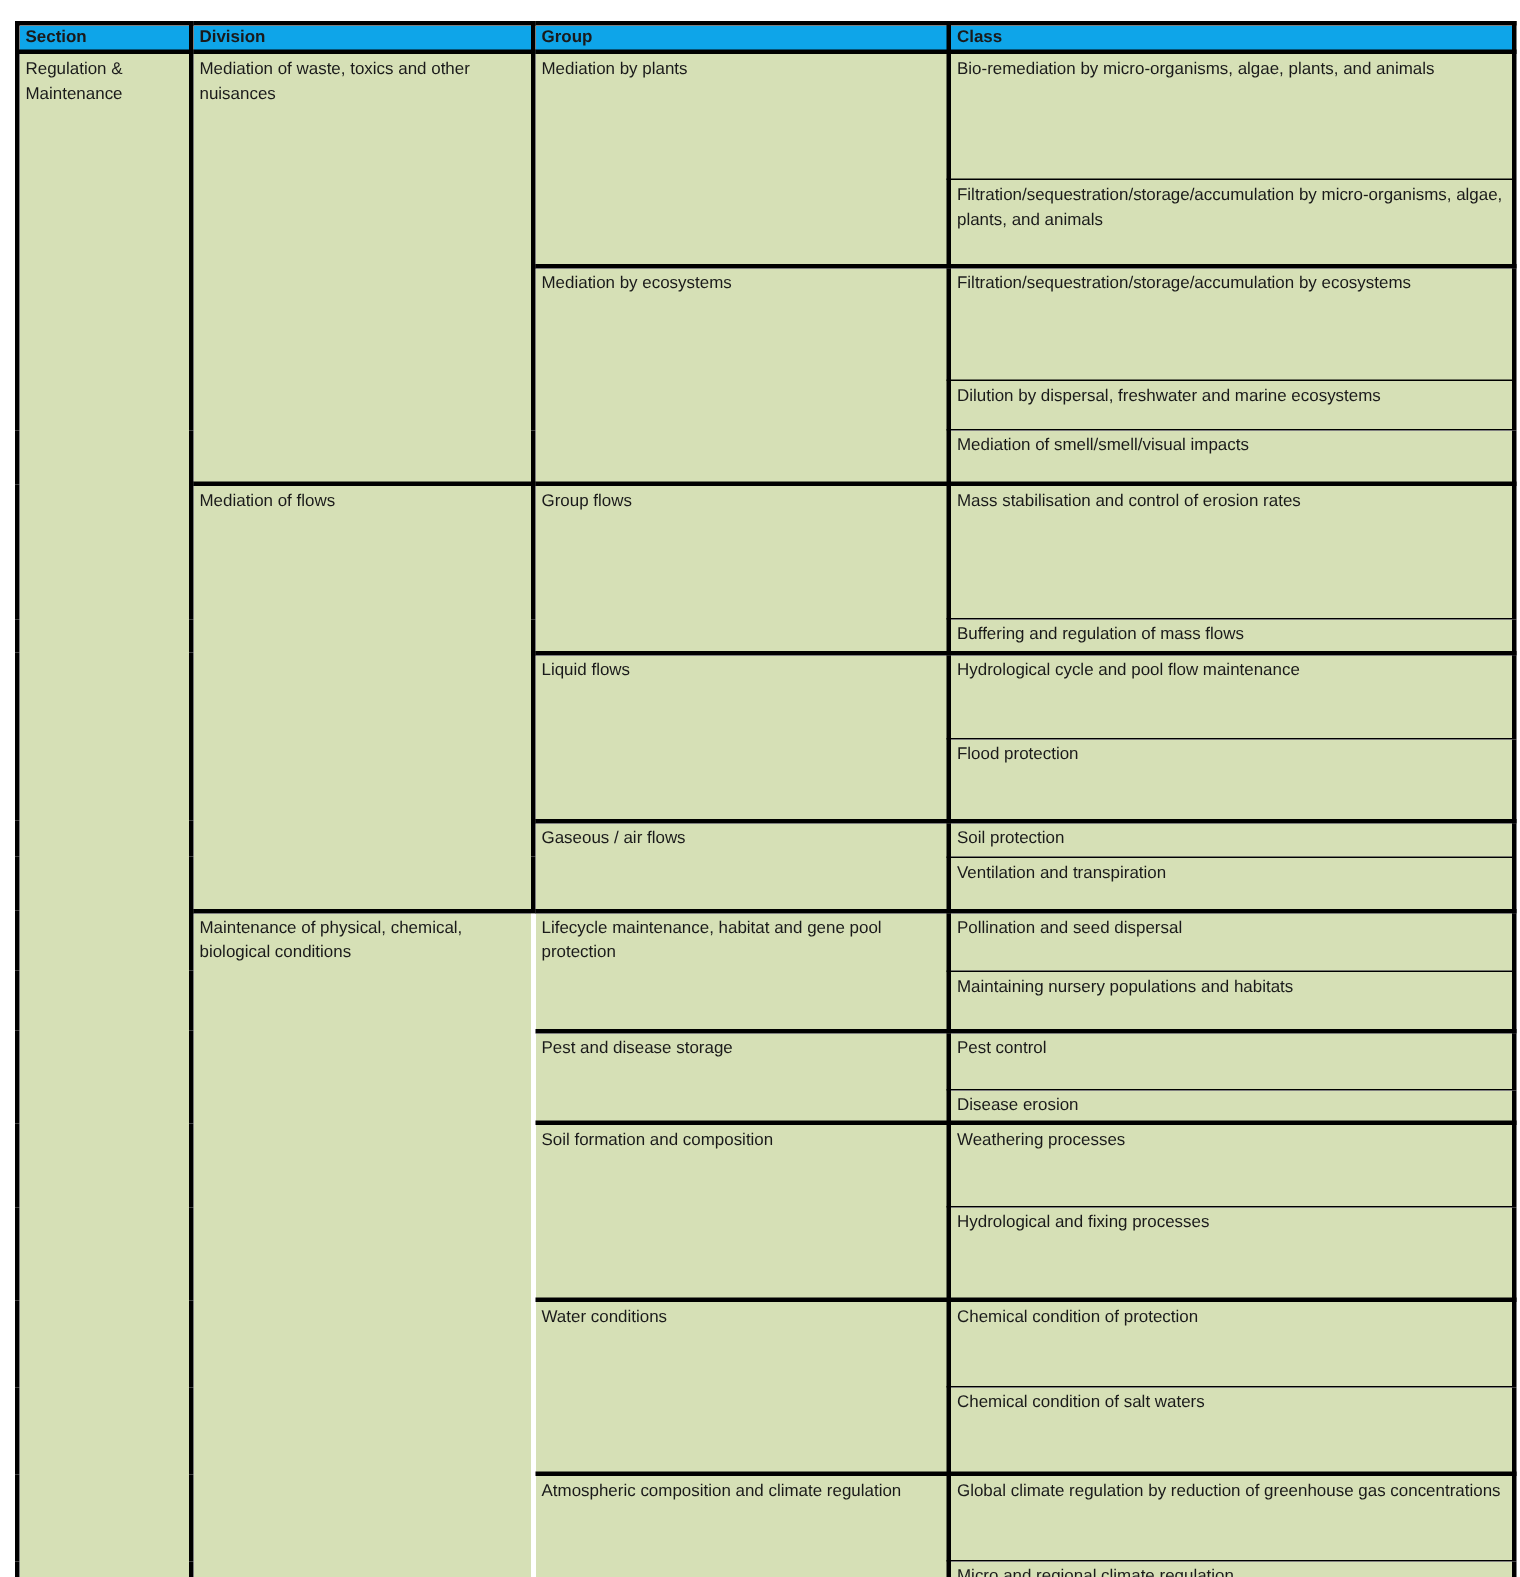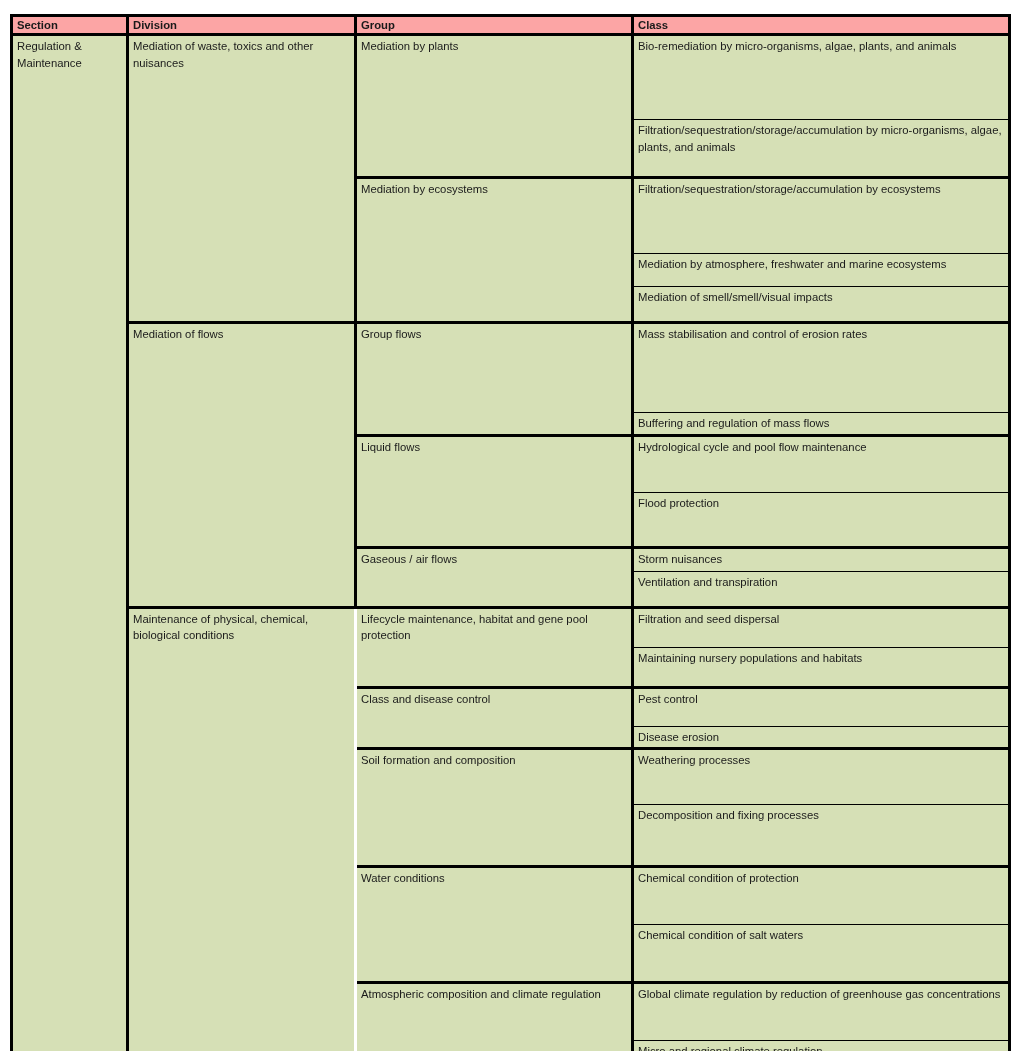--- a/index.html
+++ b/index.html
@@ -32,21 +32,21 @@
     line-height: 16.5px;
     background: #d6e0b6;
     color: #1a1a1a;
     font-weight: normal;
     text-align: left;
     overflow: hidden;
   }
 
   
   #cices-table thead th {
-    background: #fca5a5;
+    background: #0ea5e9;
     font-weight: bold;
     font-size: 11.3px;
     height: 14px;
     line-height: 14px;
     padding-top: 1px;
     padding-bottom: 1px;
   }
 
   
   .bt-thick { border-top: 3px solid #000000; }
@@ -91,21 +91,21 @@
     </tr>
     <tr>
       <td style="height:52px" class="br-thick bb-thick">Filtration/sequestration/storage/accumulation by micro-organisms, algae, plants, and animals</td>
     </tr>
 
     <tr>
       <td rowspan="3" class="br-thick bb-thick">Mediation by ecosystems</td>
       <td style="height:70px" class="br-thick bb-thin">Filtration/sequestration/storage/accumulation by ecosystems</td>
     </tr>
     <tr>
-      <td style="height:28px" class="br-thick bb-thin">Mediation by atmosphere, freshwater and marine ecosystems</td>
+      <td style="height:28px" class="br-thick bb-thin">Dilution by dispersal, freshwater and marine ecosystems</td>
     </tr>
     <tr>
       <td style="height:30px" class="br-thick bb-thick">Mediation of smell/smell/visual impacts</td>
     </tr>
 
     <tr>
       <td rowspan="6" class="br-thick bb-thick">Mediation of flows</td>
       <td rowspan="2" class="br-thick bb-thick">Group flows</td>
       <td style="height:84px" class="br-thick bb-thin">Mass stabilisation and control of erosion rates</td>
     </tr>
@@ -116,49 +116,49 @@
     <tr>
       <td rowspan="2" class="br-thick bb-thick">Liquid flows</td>
       <td style="height:51px" class="br-thick bb-thin">Hydrological cycle and pool flow maintenance</td>
     </tr>
     <tr>
       <td style="height:49px" class="br-thick bb-thick">Flood protection</td>
     </tr>
 
     <tr>
       <td rowspan="2" class="br-thick bb-thick">Gaseous / air flows</td>
-      <td style="height:18px" class="br-thick bb-thin">Storm nuisances</td>
+      <td style="height:18px" class="br-thick bb-thin">Soil protection</td>
     </tr>
     <tr>
       <td style="height:30px" class="br-thick bb-thick">Ventilation and transpiration</td>
     </tr>
 
     <tr>
       <td rowspan="10" class="br-white bb-thick">Maintenance of physical, chemical, biological conditions</td>
       <td rowspan="2" class="br-thick bb-thick">Lifecycle maintenance, habitat and gene pool protection</td>
-      <td style="height:34px" class="br-thick bb-thin">Filtration and seed dispersal</td>
+      <td style="height:34px" class="br-thick bb-thin">Pollination and seed dispersal</td>
     </tr>
     <tr>
       <td style="height:34px" class="br-thick bb-thick">Maintaining nursery populations and habitats</td>
     </tr>
 
     <tr>
-      <td rowspan="2" class="br-thick bb-thick">Class and disease control</td>
+      <td rowspan="2" class="br-thick bb-thick">Pest and disease storage</td>
       <td style="height:33px" class="br-thick bb-thin">Pest control</td>
     </tr>
     <tr>
       <td style="height:16px" class="br-thick bb-thick">Disease erosion</td>
     </tr>
 
     <tr>
       <td rowspan="2" class="br-thick bb-thick">Soil formation and composition</td>
       <td style="height:50px" class="br-thick bb-thin">Weathering processes</td>
     </tr>
     <tr>
-      <td style="height:56px" class="br-thick bb-thick">Decomposition and fixing processes</td>
+      <td style="height:56px" class="br-thick bb-thick">Hydrological and fixing processes</td>
     </tr>
 
     <tr>
       <td rowspan="2" class="br-thick bb-thick">Water conditions</td>
       <td style="height:52px" class="br-thick bb-thin">Chemical condition of protection</td>
     </tr>
     <tr>
       <td style="height:52px" class="br-thick bb-thick">Chemical condition of salt waters</td>
     </tr>
 

